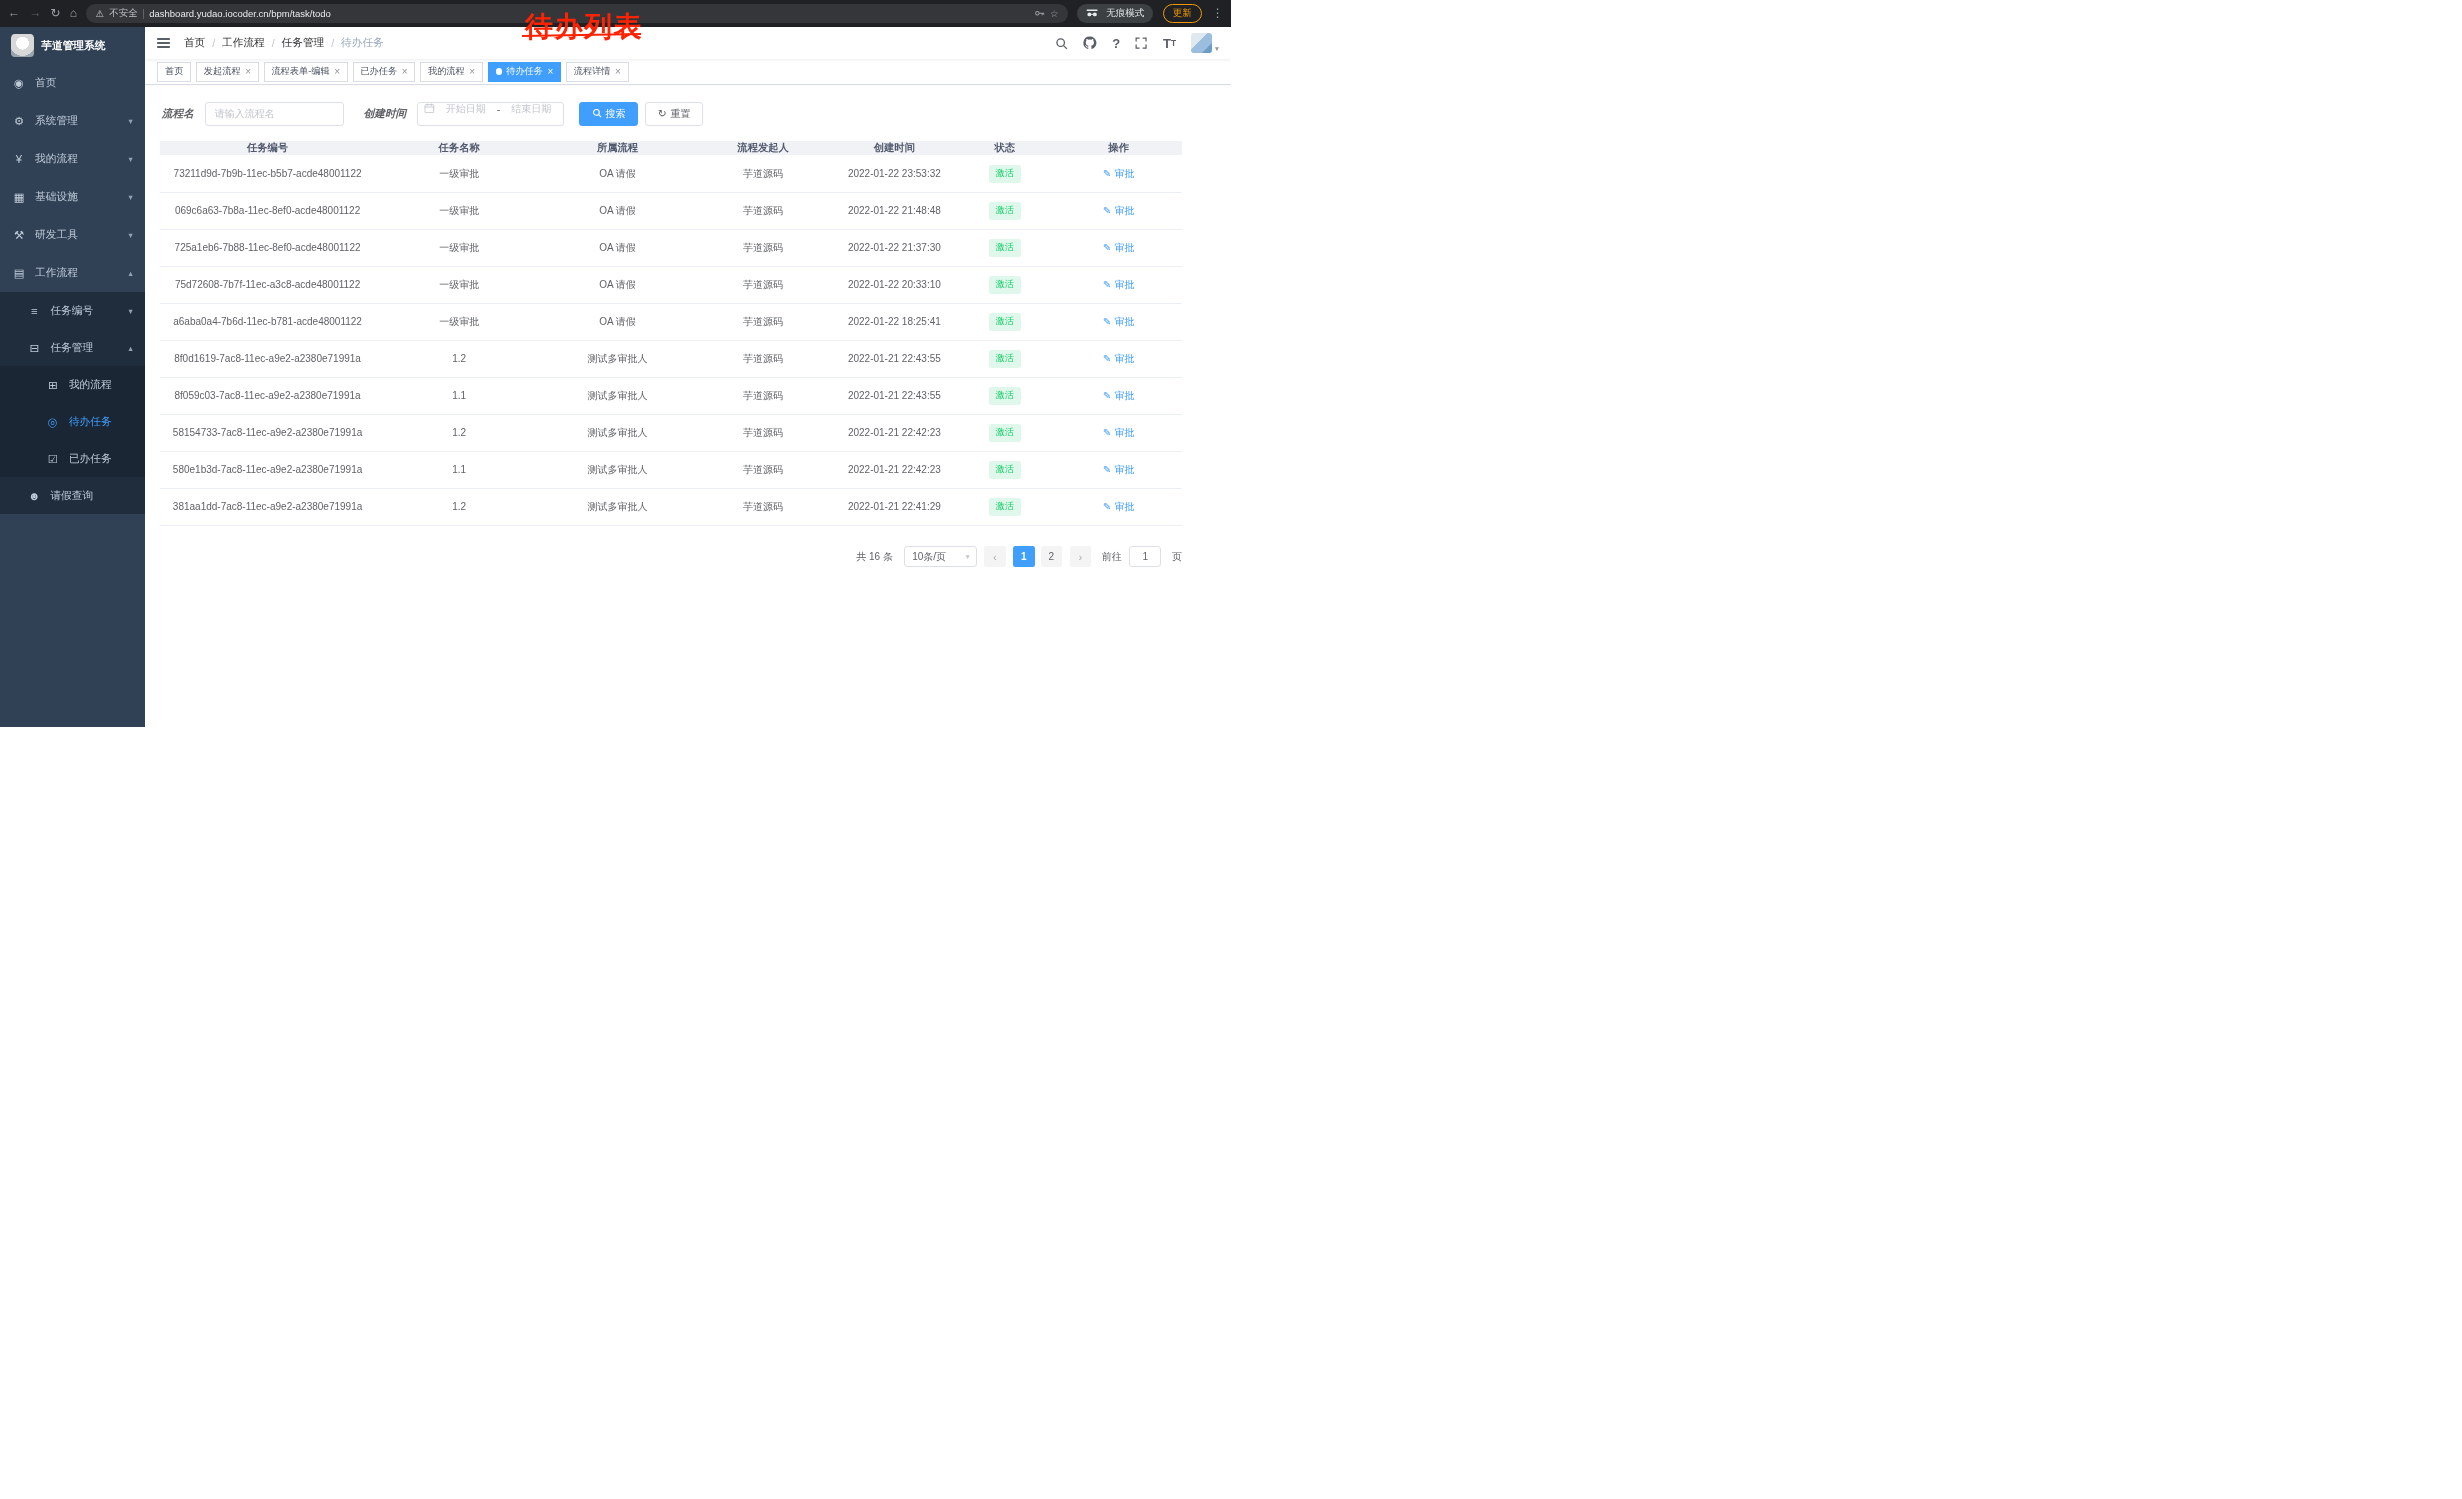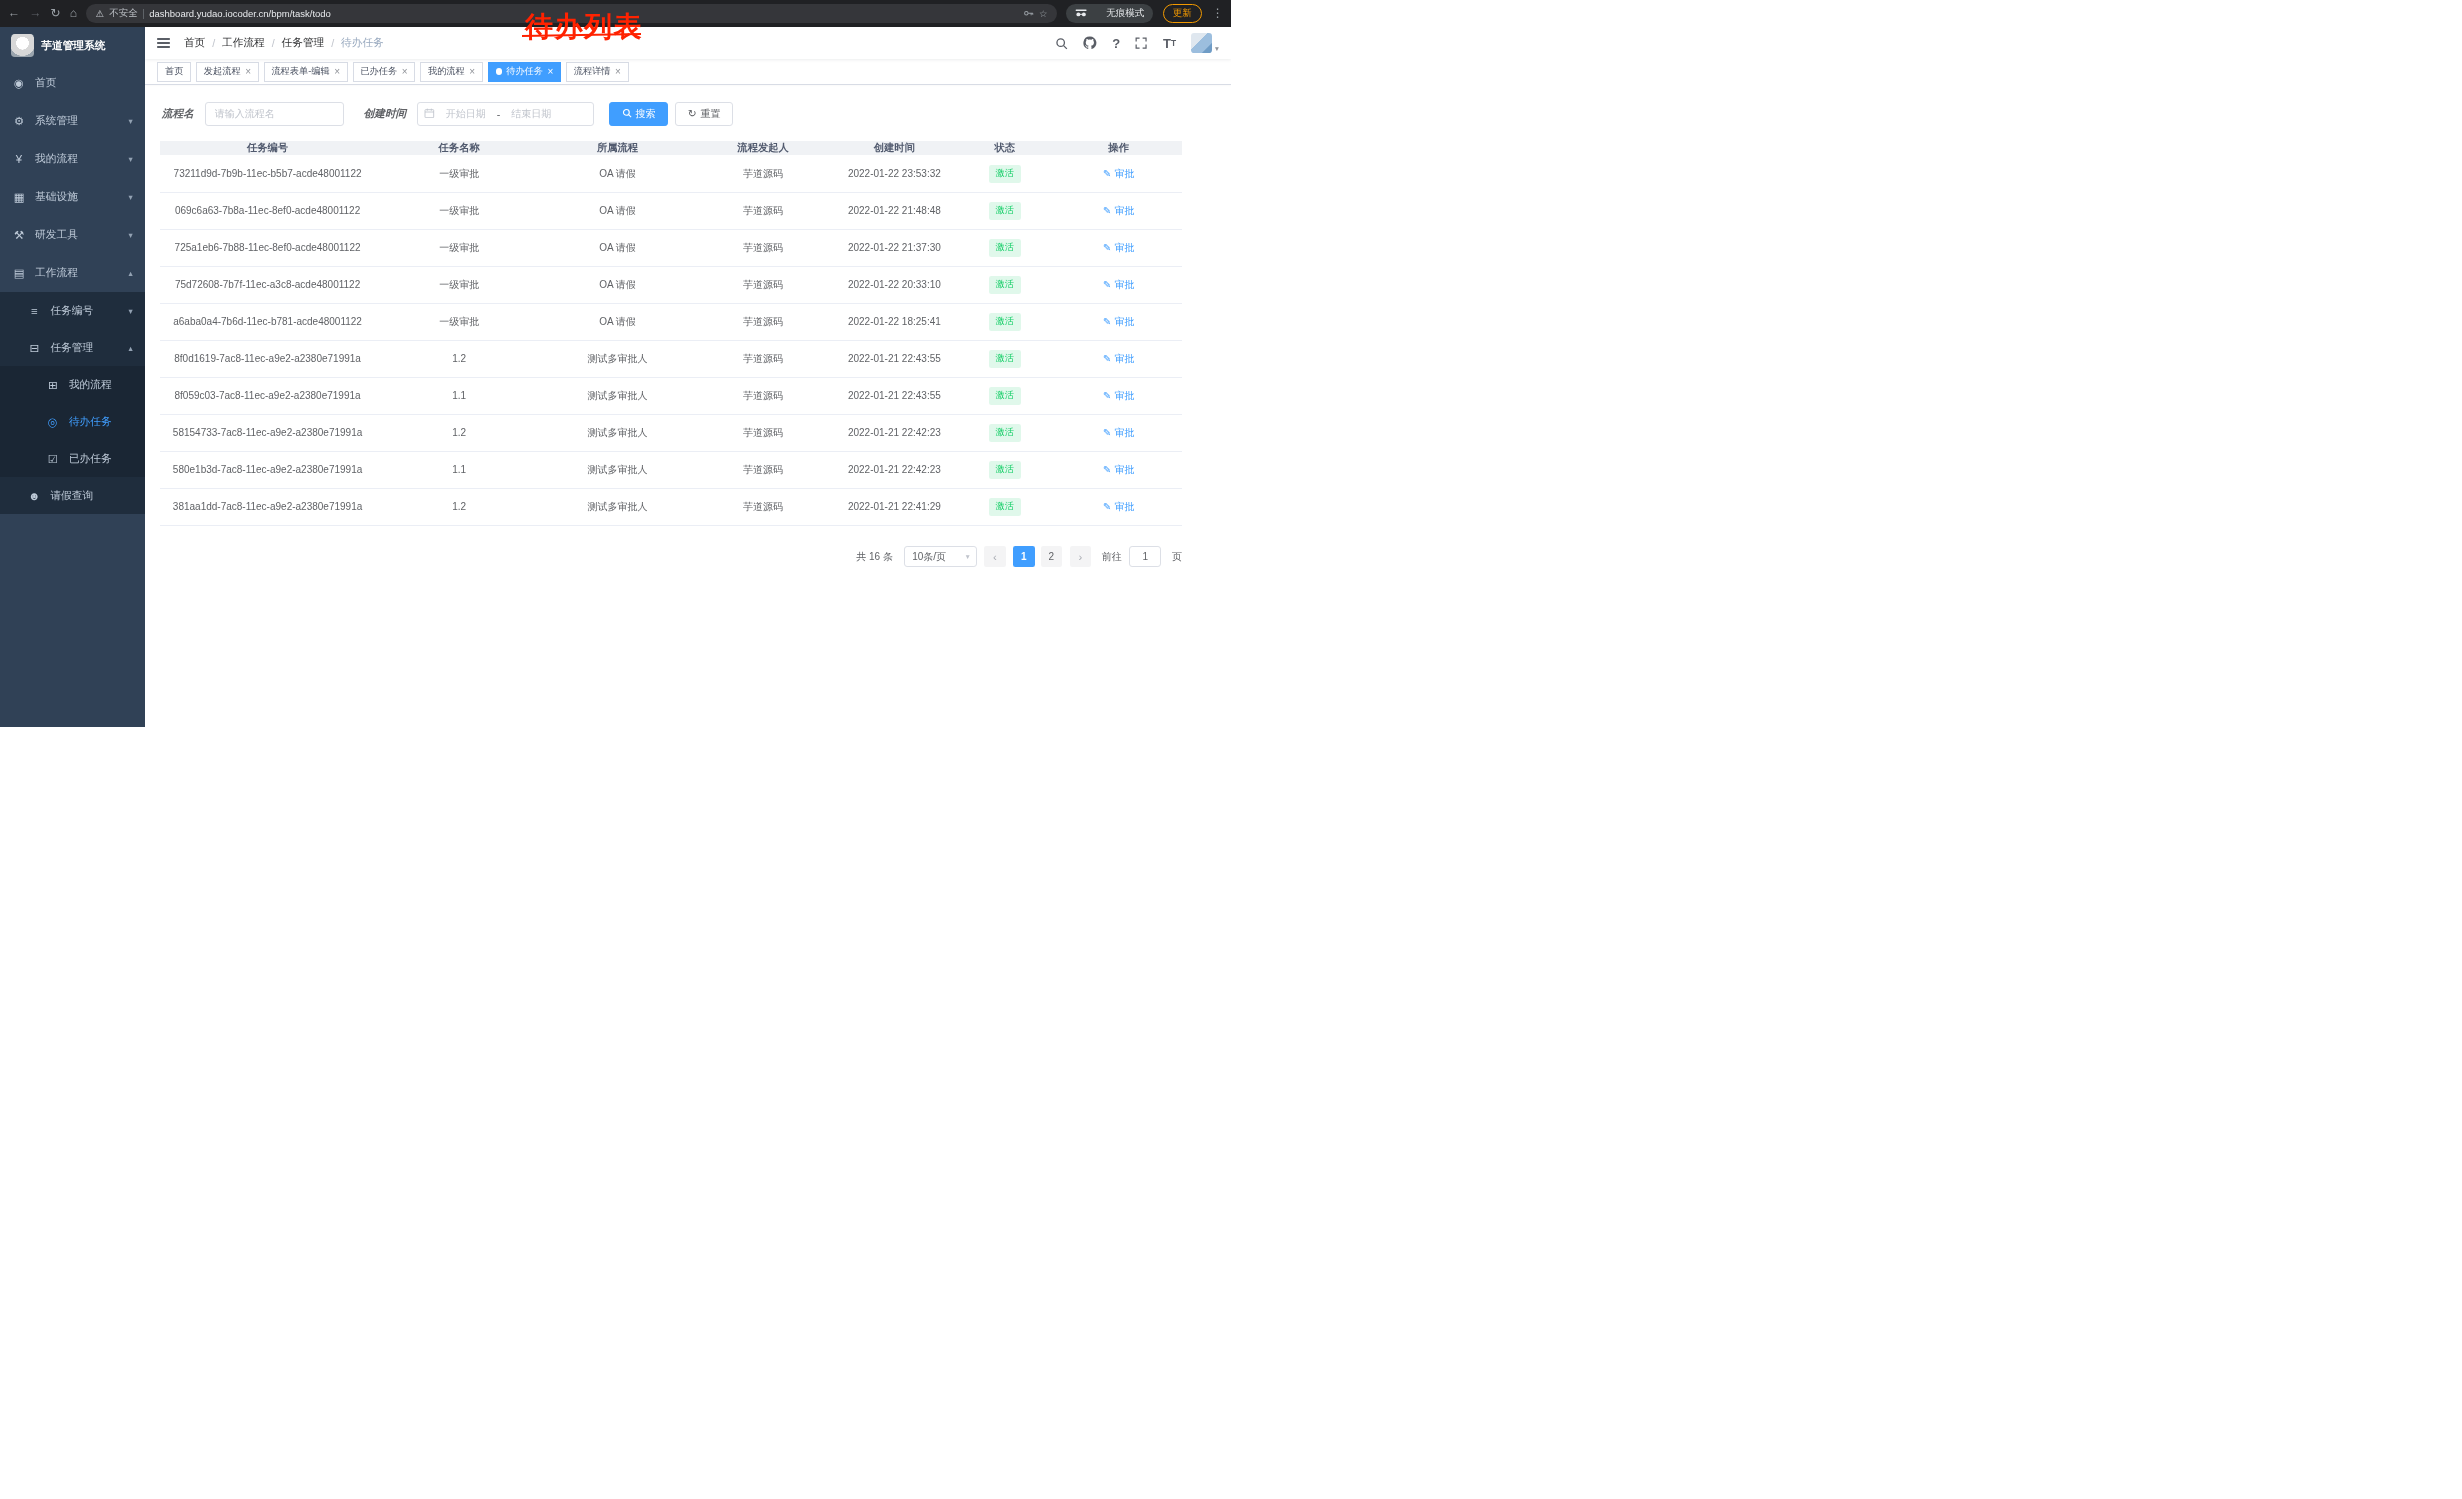--- a/index.html
+++ b/index.html
@@ -19,21 +19,21 @@
   .omnibox {
     flex:1; height:19px; background:#35363a; border-radius:10px;
     display:flex; align-items:center; gap:5.3px; padding:0 9.2px;
     color:#bdc1c6; font-size:9.5px; min-width:0;
   }
   .omni-divider { width:0.8px; height:10px; background:#5f6368; }
   .omni-url { color:#e8eaed; white-space:nowrap; overflow:hidden; }
   .omni-spacer { flex:1; }
   .omni-icon { color:#9aa0a6; display:flex; align-items:center; cursor:pointer; }
   .incognito {
-    display:flex; align-items:center; gap:19px; background:#3c4043;
+    display:flex; align-items:center; gap:8px; background:#3c4043;
     border-radius:10px; padding:3.1px 9.2px; color:#e8eaed; font-size:9.5px;
     white-space:nowrap;
   }
   .update-chip {
     color:#f29900; border:0.8px solid #f29900; border-radius:10px;
     padding:2.3px 9.2px; font-size:9.5px; cursor:pointer; white-space:nowrap;
   }
 
   
   .annotation {
@@ -112,22 +112,22 @@
   .filter-row { display:flex; align-items:center; margin:4.6px 1.5px 15.3px; }
   .f-label { font-weight:bold; color:#606266; font-size:10.7px; margin-right:10.7px;font-style:italic; }
   .f-label.second { margin-left:20px; }
   .text-input {
     width:139px; height:24.4px; border:0.8px solid #dcdfe6; border-radius:3.1px;
     padding:0 9.2px; font-size:10px; color:#606266; outline:none; background:#fff;
     font-family:inherit;
   }
   .text-input::placeholder { color:#c0c4cc; }
   .date-range {
-    width:177px; height:24.4px; border:0.8px solid #dcdfe6; border-radius:3.1px;
-    display:flex; align-items:center; padding:0 6.1px; gap:1.5px; color:#c0c4cc; background:#fff;
+    width:147px; height:24.4px; border:0.8px solid #dcdfe6; border-radius:3.1px;
+    display:flex; align-items:flex-start; padding:0 6.1px; gap:1.5px; color:#c0c4cc; background:#fff;
   }
   .date-range input {
     border:none; outline:none; width:59px; text-align:center; font-size:10px;
     color:#606266; background:transparent; font-family:inherit;
   }
   .date-range input::placeholder { color:#c0c4cc; }
   .date-sep { color:#606266; }
   .btn {
     height:24.4px; display:inline-flex; align-items:center; gap:3.8px; padding:0 11.4px;
     border:0.8px solid #dcdfe6; border-radius:3.1px; background:#fff; color:#606266;

